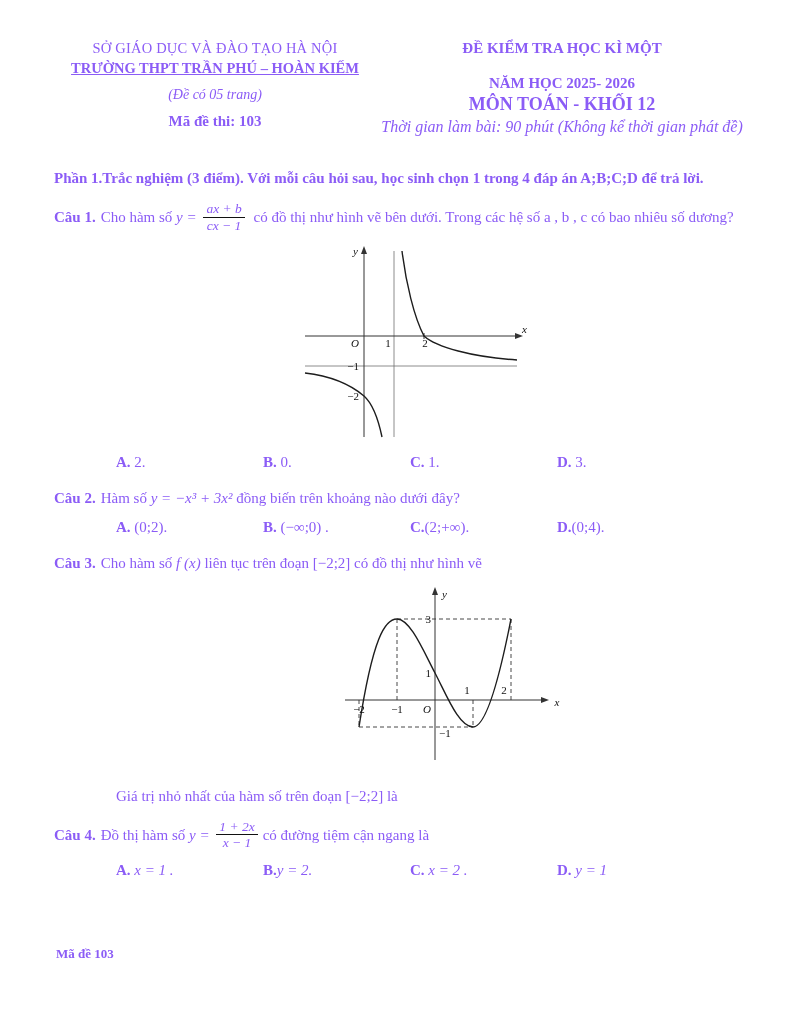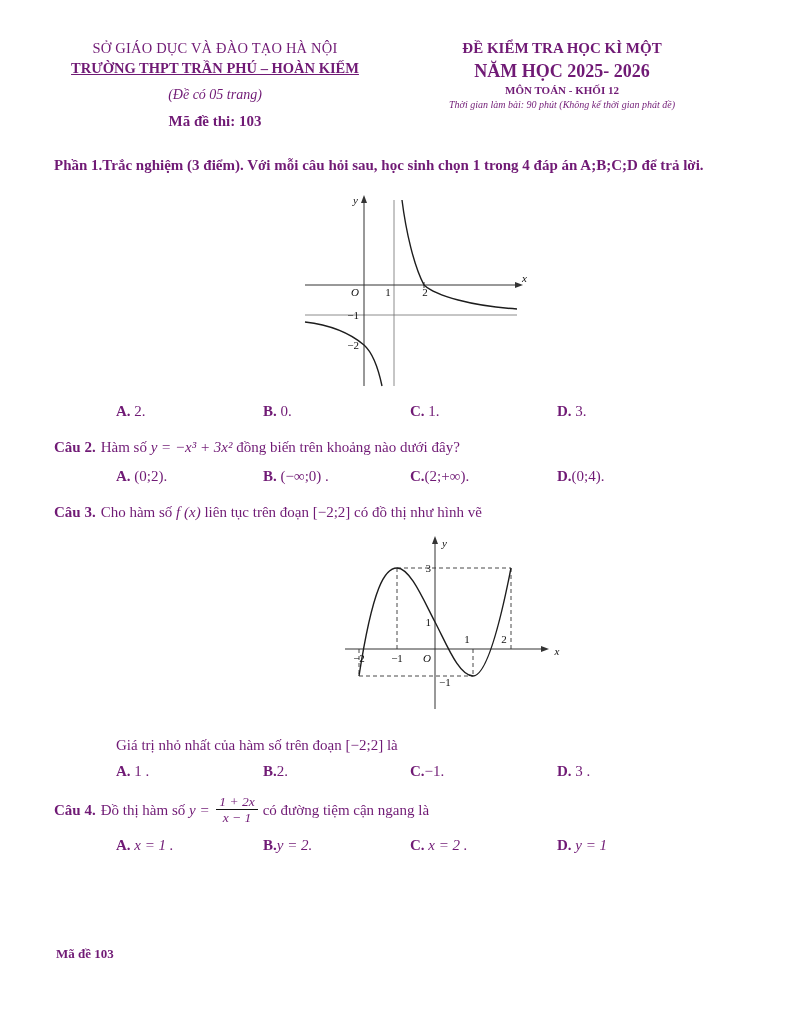--- a/index.html
+++ b/index.html
@@ -1,35 +1,35 @@
 <!DOCTYPE html>
 <html><head>
 <meta charset="utf-8">
 <style>
   * { margin:0; padding:0; box-sizing:border-box; }
   html,body { background:#ffffff; }
   .page {
     width:792px; height:1024px; background:#fff; position:relative;
-    font-family:"Liberation Serif", serif; font-size:15px; color:#701a75;
+    font-family:"Liberation Serif", serif; font-size:15px; color:#8b5cf6;
     padding:40px 44px 14px 54px; overflow:hidden;
   }
   
   .header { display:flex; }
   .header-left { width:322px; text-align:center; }
   .header-right { flex:1; text-align:center; }
   .hl1 { font-size:14.5px; letter-spacing:.2px; }
   .hl2 { font-size:14.5px; font-weight:bold; text-decoration:underline; margin-top:3px;text-align:center; }
   .hl3 { font-size:14px; font-style:italic; font-weight:normal; margin-top:10px; }
   .hl4 { font-size:15px; font-weight:bold; margin-top:10px; }
   .hr1 { font-size:15px; font-weight:bold; }
-  .hr2 { font-size:18px; font-weight:bold; margin-top:4px; }
-  .hr3 { font-size:11px; font-weight:bold; margin-top:2px; }
-  .hr4 { font-size:10px; font-style:italic; margin-top:3px; }
+  .hr2 { font-size:15px; font-weight:bold; margin-top:18px; }
+  .hr3 { font-size:18px; font-weight:bold; margin-top:2px; }
+  .hr4 { font-size:16px; font-style:italic; margin-top:3px; }
   
-  .part-heading { margin-top:27px; font-weight:bold; font-size:15px; }
+  .part-heading { margin-top:34px; font-weight:bold; font-size:15px; }
   .question { margin-top:16px; }
   .q-line { line-height:1.55; }
   .q-label { font-weight:bold; margin-right:5px; }
   .math { font-style:italic; }
   .frac { display:inline-block; vertical-align:middle; text-align:center;
           font-style:italic; font-size:13.5px; line-height:1.15;
           margin:0 5px 0 3px; position:relative; top:-2px; }
   .frac .num { display:block; border-bottom:1px solid #111; padding:0 3px; }
   .frac .den { display:block; padding:0 3px; }
   .options { display:flex; margin:9px 0 0 62px; font-size:15px; }
@@ -65,20 +65,21 @@
       <div class="hr1">ĐỀ KIỂM TRA HỌC KÌ MỘT</div>
       <div class="hr2">NĂM HỌC 2025- 2026</div>
       <div class="hr3">MÔN TOÁN - KHỐI 12</div>
       <div class="hr4">Thời gian làm bài: 90 phút (Không kể thời gian phát đề)</div>
     </div>
   </div>
 
   <div class="part-heading">Phần 1.Trắc nghiệm (3 điểm). Với mỗi câu hỏi sau, học sinh chọn 1 trong 4 đáp án A;B;C;D để trả lời.</div>
 
   <div class="question">
+    <p class="q-line"><span class="q-label">Câu 1.</span><span>Cho hàm số </span><span class="math">y = </span><span class="frac"><span class="num">ax + b</span><span class="den">cx − 1</span></span><span> có đồ thị như hình vẽ bên dưới. Trong các hệ số a , b , c  có bao nhiêu số dương?</span></p>
 
     <div class="figure fig1">
       <svg width="265" height="200" viewBox="0 0 265 200">
         <line class="asymptote" x1="125" y1="10" x2="125" y2="196"></line>
         <line class="asymptote" x1="36" y1="125" x2="248" y2="125"></line>
         <line class="axis" x1="95" y1="10" x2="95" y2="196"></line>
         <polygon class="axis-arrow" points="95,5 92,13 98,13"></polygon>
         <line class="axis" x1="36" y1="95" x2="250" y2="95"></line>
         <polygon class="axis-arrow" points="254,95 246,92 246,98"></polygon>
         <line class="axis" x1="155" y1="92" x2="155" y2="98"></line>
@@ -136,26 +137,20 @@
         <text x="92" y="131" text-anchor="middle">−1</text>
         <text class="it" x="126" y="131" text-anchor="end">O</text>
         <text x="162" y="112" text-anchor="middle">1</text>
         <text x="199" y="112" text-anchor="middle">2</text>
         <text x="134" y="155" text-anchor="start">−1</text>
       </svg>
     </div>
 
     <p class="followup">Giá trị nhỏ nhất của hàm số trên đoạn [−2;2] là</p>
 
-    <div class="options">
-        <span class="opt"><span class="letter">A.</span><span> 1 .</span></span>
-        <span class="opt"><span class="letter">B.</span><span>2.</span></span>
-        <span class="opt"><span class="letter">C.</span><span>−1.</span></span>
-        <span class="opt"><span class="letter">D.</span><span> 3 .</span></span>
-      </div>
   </div>
 
   <div class="question">
     <p class="q-line"><span class="q-label">Câu 4.</span><span>Đồ thị hàm số </span><span class="math">y = </span><span class="frac"><span class="num">1 + 2x</span><span class="den">x − 1</span></span><span>có đường tiệm cận ngang là</span></p>
     <div class="options">
         <span class="opt"><span class="letter">A.</span><span class="math"> x = 1 .</span></span>
         <span class="opt"><span class="letter">B.</span><span class="math">y = 2.</span></span>
         <span class="opt"><span class="letter">C.</span><span class="math"> x = 2 .</span></span>
         <span class="opt"><span class="letter">D.</span><span class="math"> y = 1</span></span>
       </div>

